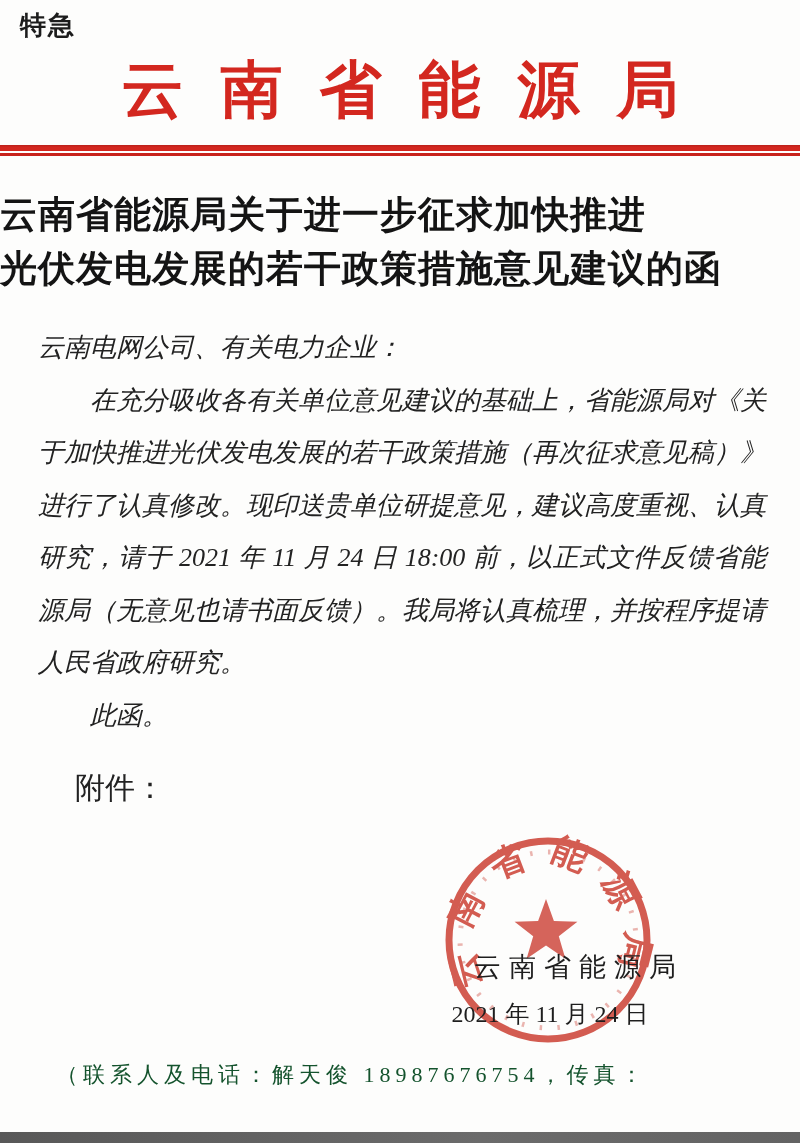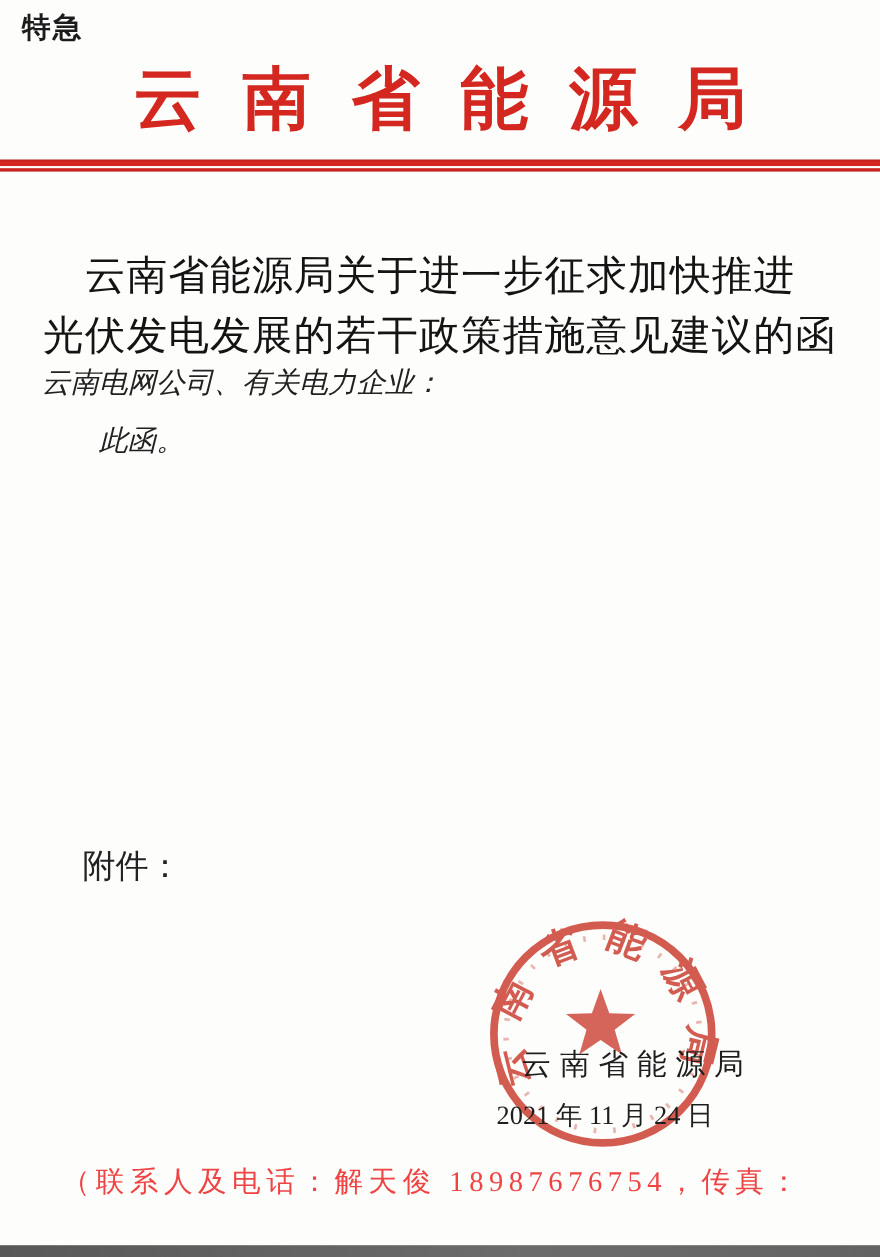--- a/index.html
+++ b/index.html
@@ -27,23 +27,22 @@
   }
   .red-rule{
     position:absolute;top:145px;left:0;width:800px;height:11px;
     background:linear-gradient(to bottom,
       #b8201a 0%, #d3271f 20%, #d3271f 55%,
       #ffffff 58%, #ffffff 72%,
       #c8241d 75%, #c8241d 100%);
   }
   .doc-title{
     position:absolute;top:188px;left:0;right:0;
-    text-align:center;
-    font-size:37px;font-weight:normal;line-height:54px;
-    color:#141414;letter-spacing:1px;margin-top:37px;
+    font-size:37px;font-weight:bold;line-height:54px;
+    color:#141414;letter-spacing:1px;
   }
   .body-text{
     position:absolute;top:322px;left:38px;width:728px;
     font-size:26px;line-height:52.5px;
     text-align:justify;
     font-style:italic;
   }
   .body-text p{margin:0;}
   .body-text p.indent{text-indent:2em;}
   .attachment{
@@ -66,21 +65,21 @@
     font-size:27px;letter-spacing:8px;text-indent:8px;
     color:#1e1e1e;white-space:nowrap;
   }
   .sign-date{
     position:absolute;top:998px;left:425px;width:250px;
     text-align:center;
     font-size:24px;color:#1e1e1e;white-space:nowrap;
   }
   .contact{
     position:absolute;top:1052px;left:38px;width:730px;
-    font-size:26px;line-height:45px;color:#ef4444;
+    font-size:22px;line-height:45px;color:#14532d;
   }
   .contact .line1{letter-spacing:5px;text-indent:18px;white-space:nowrap;}
   .contact .line2{letter-spacing:1px;white-space:nowrap;}
   .bottom-bar{
     position:absolute;left:0;bottom:0;width:800px;height:11px;
     background:linear-gradient(to right,#585858,#6b6b6b 60%,#636363);
   }
 </style>
 </head>
 <body>
@@ -93,20 +92,21 @@
 
   <div class="red-rule"></div>
 
   <div class="doc-title">
     <div>云南省能源局关于进一步征求加快推进</div>
     <div>光伏发电发展的若干政策措施意见建议的函</div>
   </div>
 
   <div class="body-text">
     <p>云南电网公司、有关电力企业：</p>
+    <p class="indent">在充分吸收各有关单位意见建议的基础上，省能源局对《关于加快推进光伏发电发展的若干政策措施（再次征求意见稿）》进行了认真修改。现印送贵单位研提意见，建议高度重视、认真研究，请于 2021 年 11 月 24 日 18:00 前，以正式文件反馈省能源局（无意见也请书面反馈）。我局将认真梳理，并按程序提请人民省政府研究。</p>
     <p class="indent">此函。</p>
   </div>
 
   <div class="attachment">
     <span class="label">附件：</span>
   </div>
 
   <svg class="seal" viewBox="-108 -108 216 216" xmlns="http://www.w3.org/2000/svg">
     <circle cx="0" cy="0" r="99" fill="none" stroke="#cf463a" stroke-width="7"></circle>
     <circle cx="0" cy="0" r="88" fill="none" stroke="#cf463a" stroke-width="5" stroke-dasharray="2.5 15.5" opacity="0.45"></circle>

